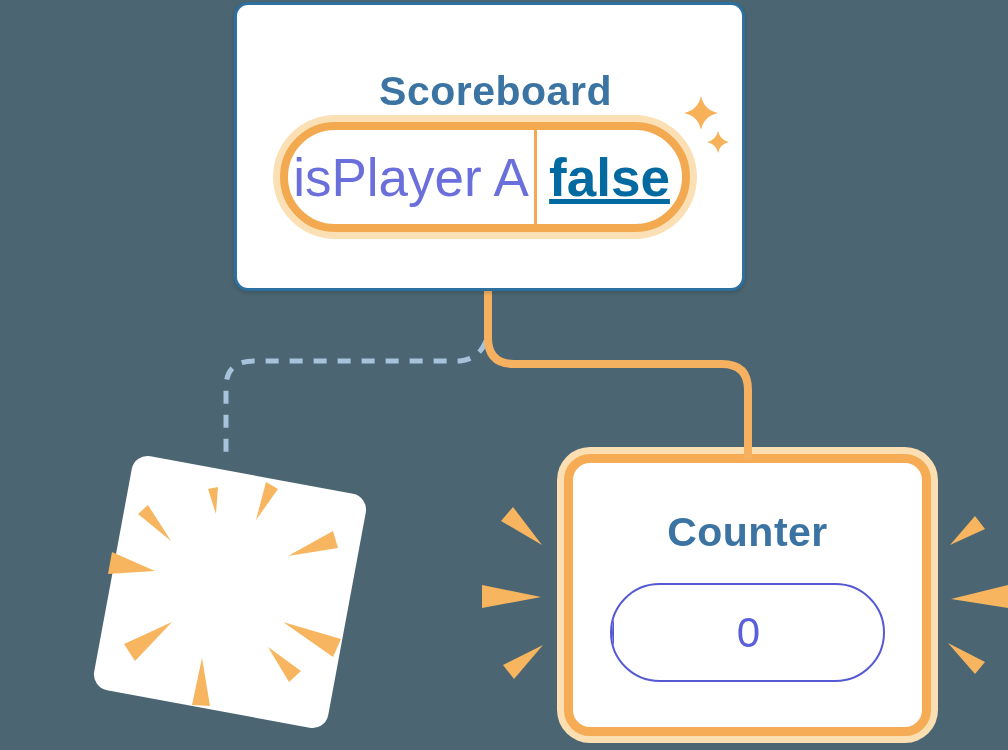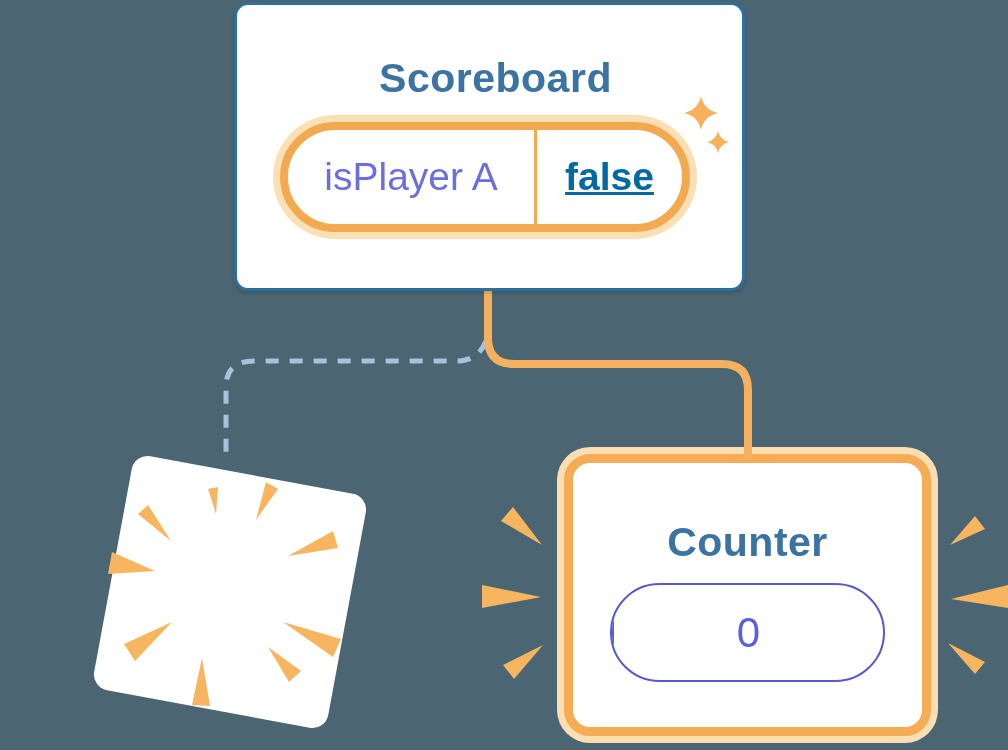--- a/index.html
+++ b/index.html
@@ -40,36 +40,36 @@
   }
   .card-title {
     position: absolute;
     left: 0; right: 0;
     text-align: center;
     font-size: 41px;
     font-weight: 600;
     letter-spacing: 0.5px;
     color: #3B74A2;
   }
-  .scoreboard .card-title { top: 50px; padding-left: 12px; }
-  .counter    .card-title { top: 56px; }
+  .scoreboard .card-title { top: 63px; padding-left: 12px; }
+  .counter    .card-title { top: 46px; }
 
   .state-pill {
     position: absolute;
     display: flex;
     align-items: stretch;
     box-sizing: border-box;
     background: #ffffff;
     overflow: hidden;
   }
   .state-pill .cell {
     display: flex;
     align-items: center;
     justify-content: center;
-    font-size: 39px;
+    font-size: 53px;
   }
 
   
   .scoreboard .state-pill {
     left: 43px; top: 117px;
     width: 410px; height: 110px;
     border: 8px solid #F3A94F;
     border-radius: 55px;
     box-shadow: 0 0 0 7px #FBE0B5;
   }

